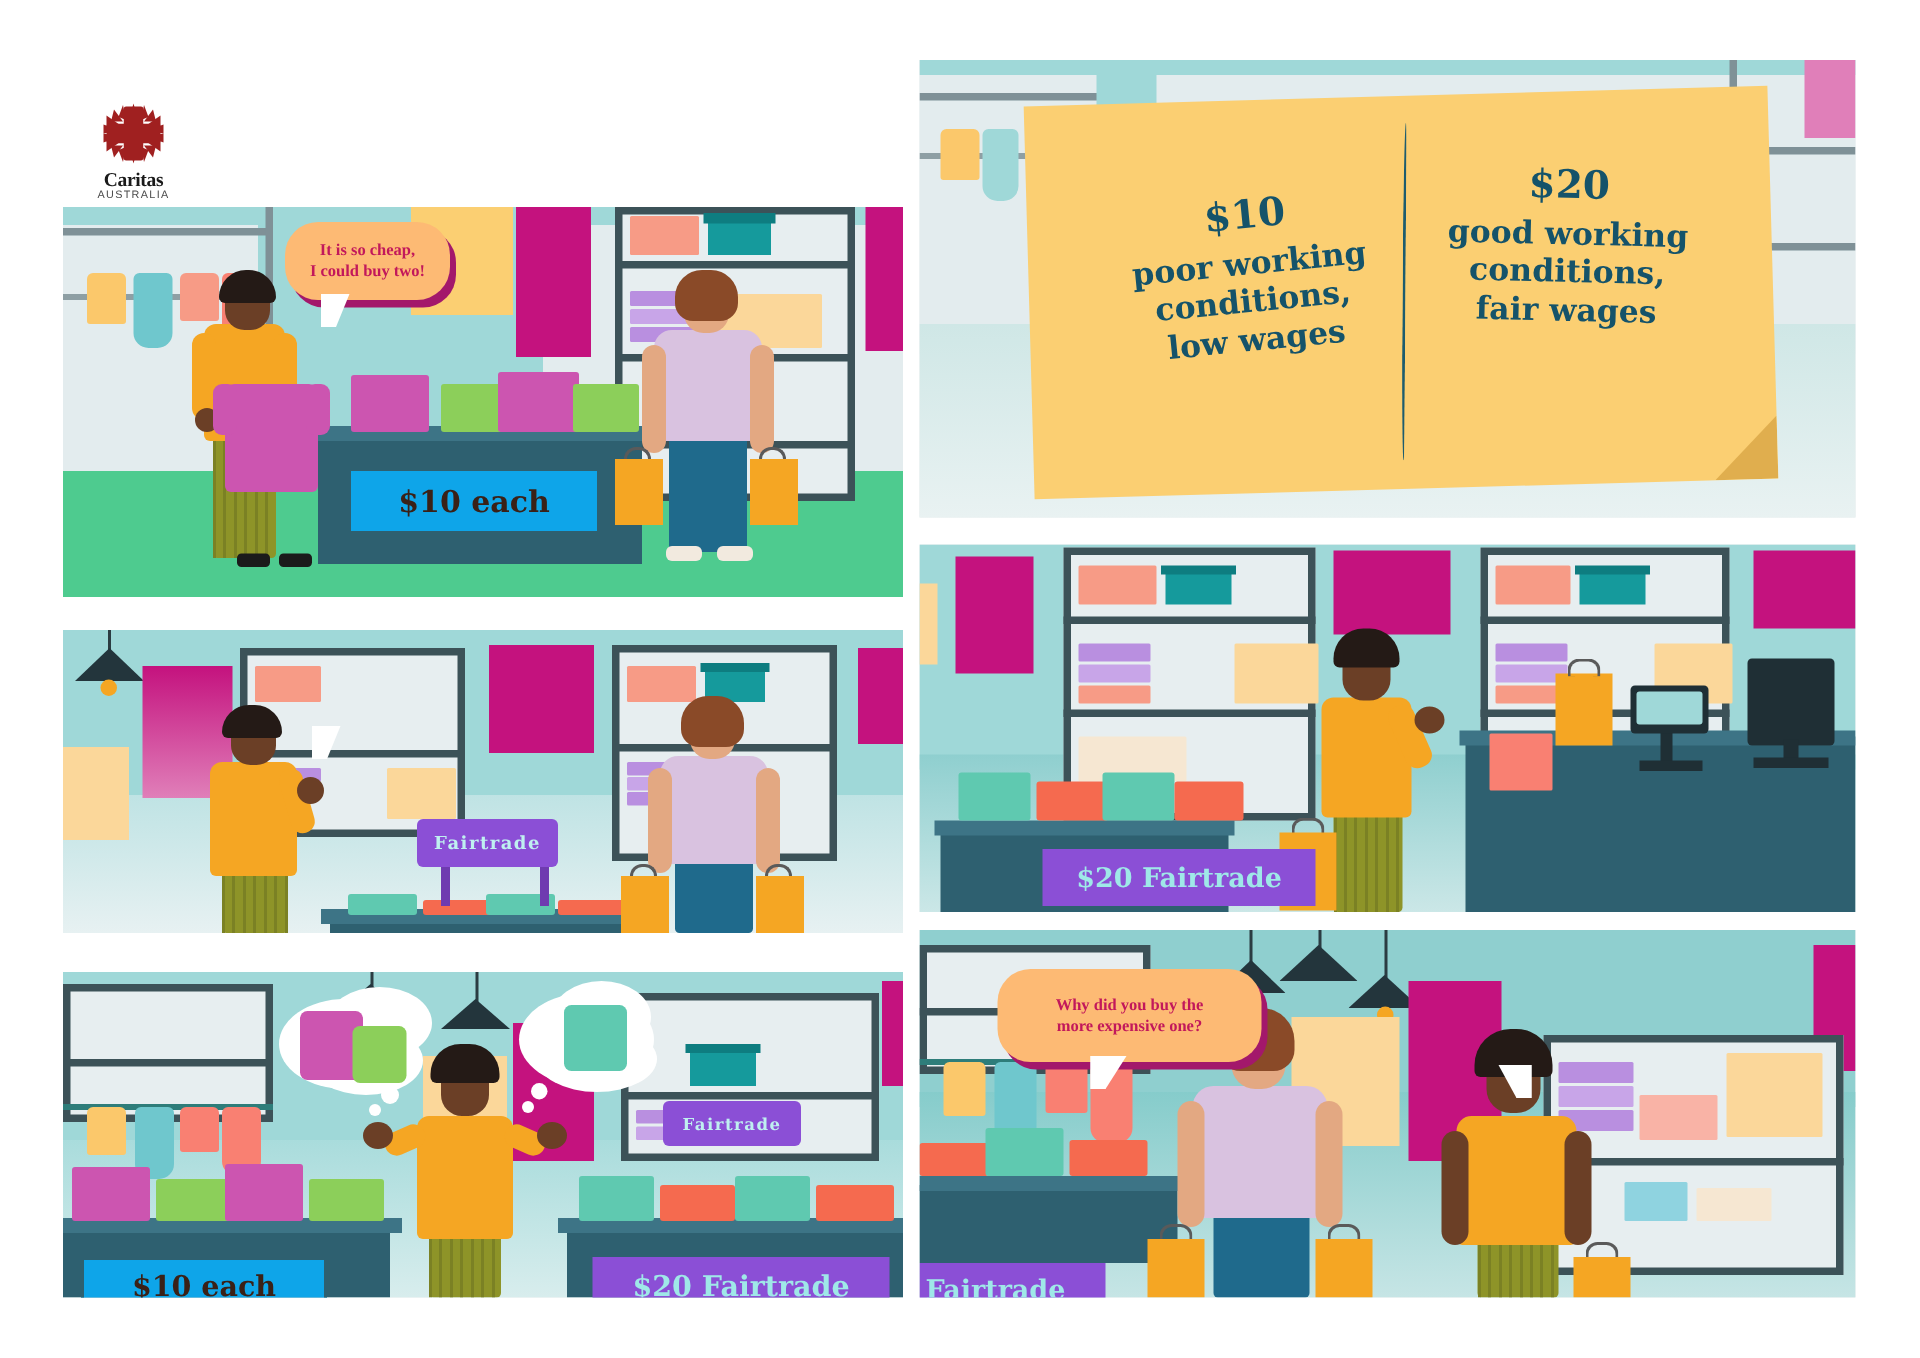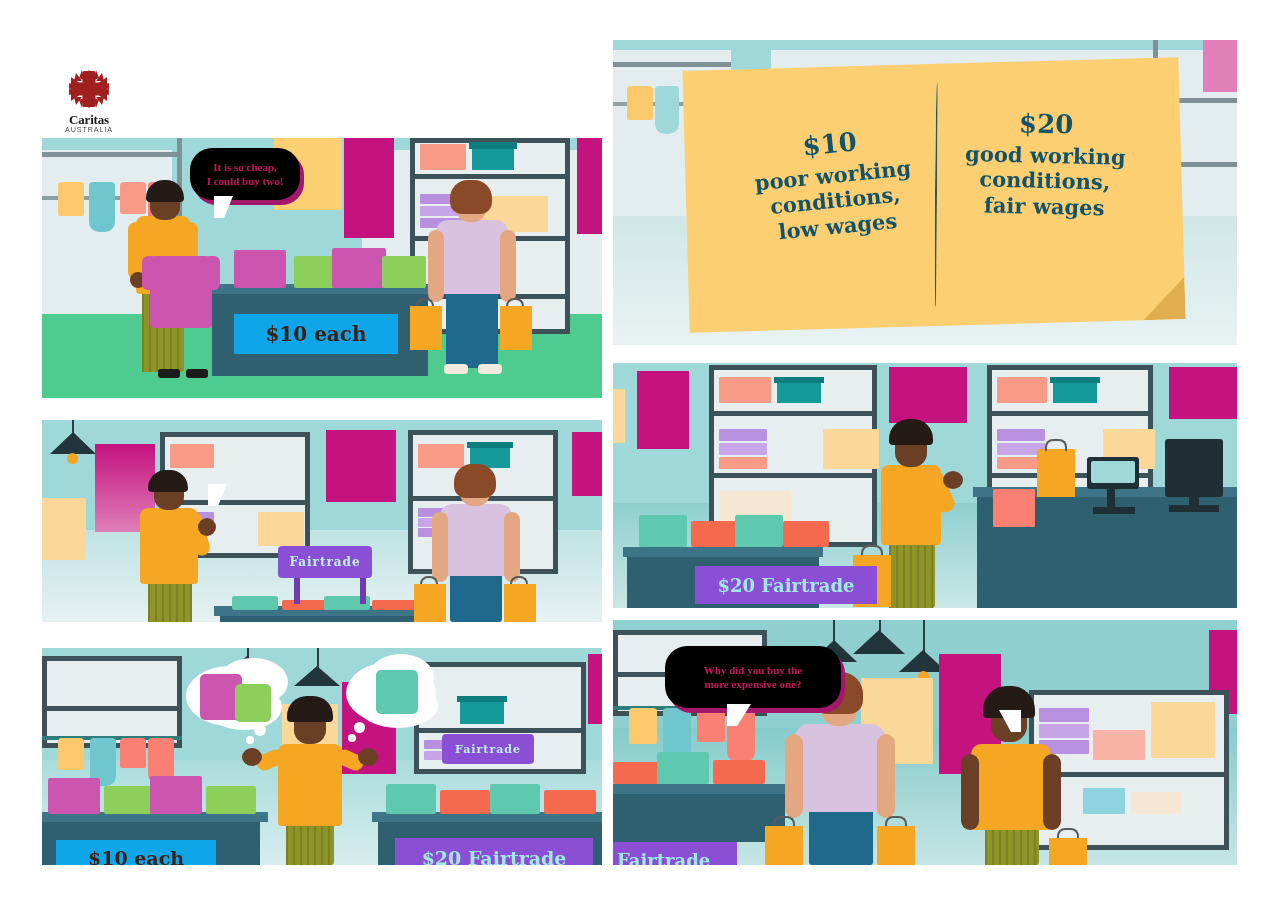--- a/index.html
+++ b/index.html
@@ -65,21 +65,21 @@
     display:flex; align-items:center; justify-content:center;
     font-family:"DejaVu Serif", serif; font-weight:bold; color:#9fe8e8; }
   .sign-purple-sm { position:absolute; background:#8b4fd6; border-radius:4px;
     display:flex; align-items:center; justify-content:center;
     font-family:"DejaVu Serif", serif; font-weight:bold; color:#bff0f0;
     letter-spacing:1px; }
   .sign-leg { position:absolute; background:#6f3bb0; width:6px; }
 
   
   .bubble {
-    position:absolute; background:#000000; border-radius:22px;
+    position:absolute; background:#fdba74; border-radius:22px;
     box-shadow:4px 5px 0 0 #a3186b;
     display:flex; align-items:center; justify-content:center; text-align:center;
     font-family:"Liberation Serif", serif; font-weight:bold;
     color:#c2185b; line-height:1.28; padding:6px 10px;
   }
   .bubble-tail {
     position:absolute; width:0; height:0;
   }
   .thought {
     position:absolute; background:#ffffff; border-radius:50%;

